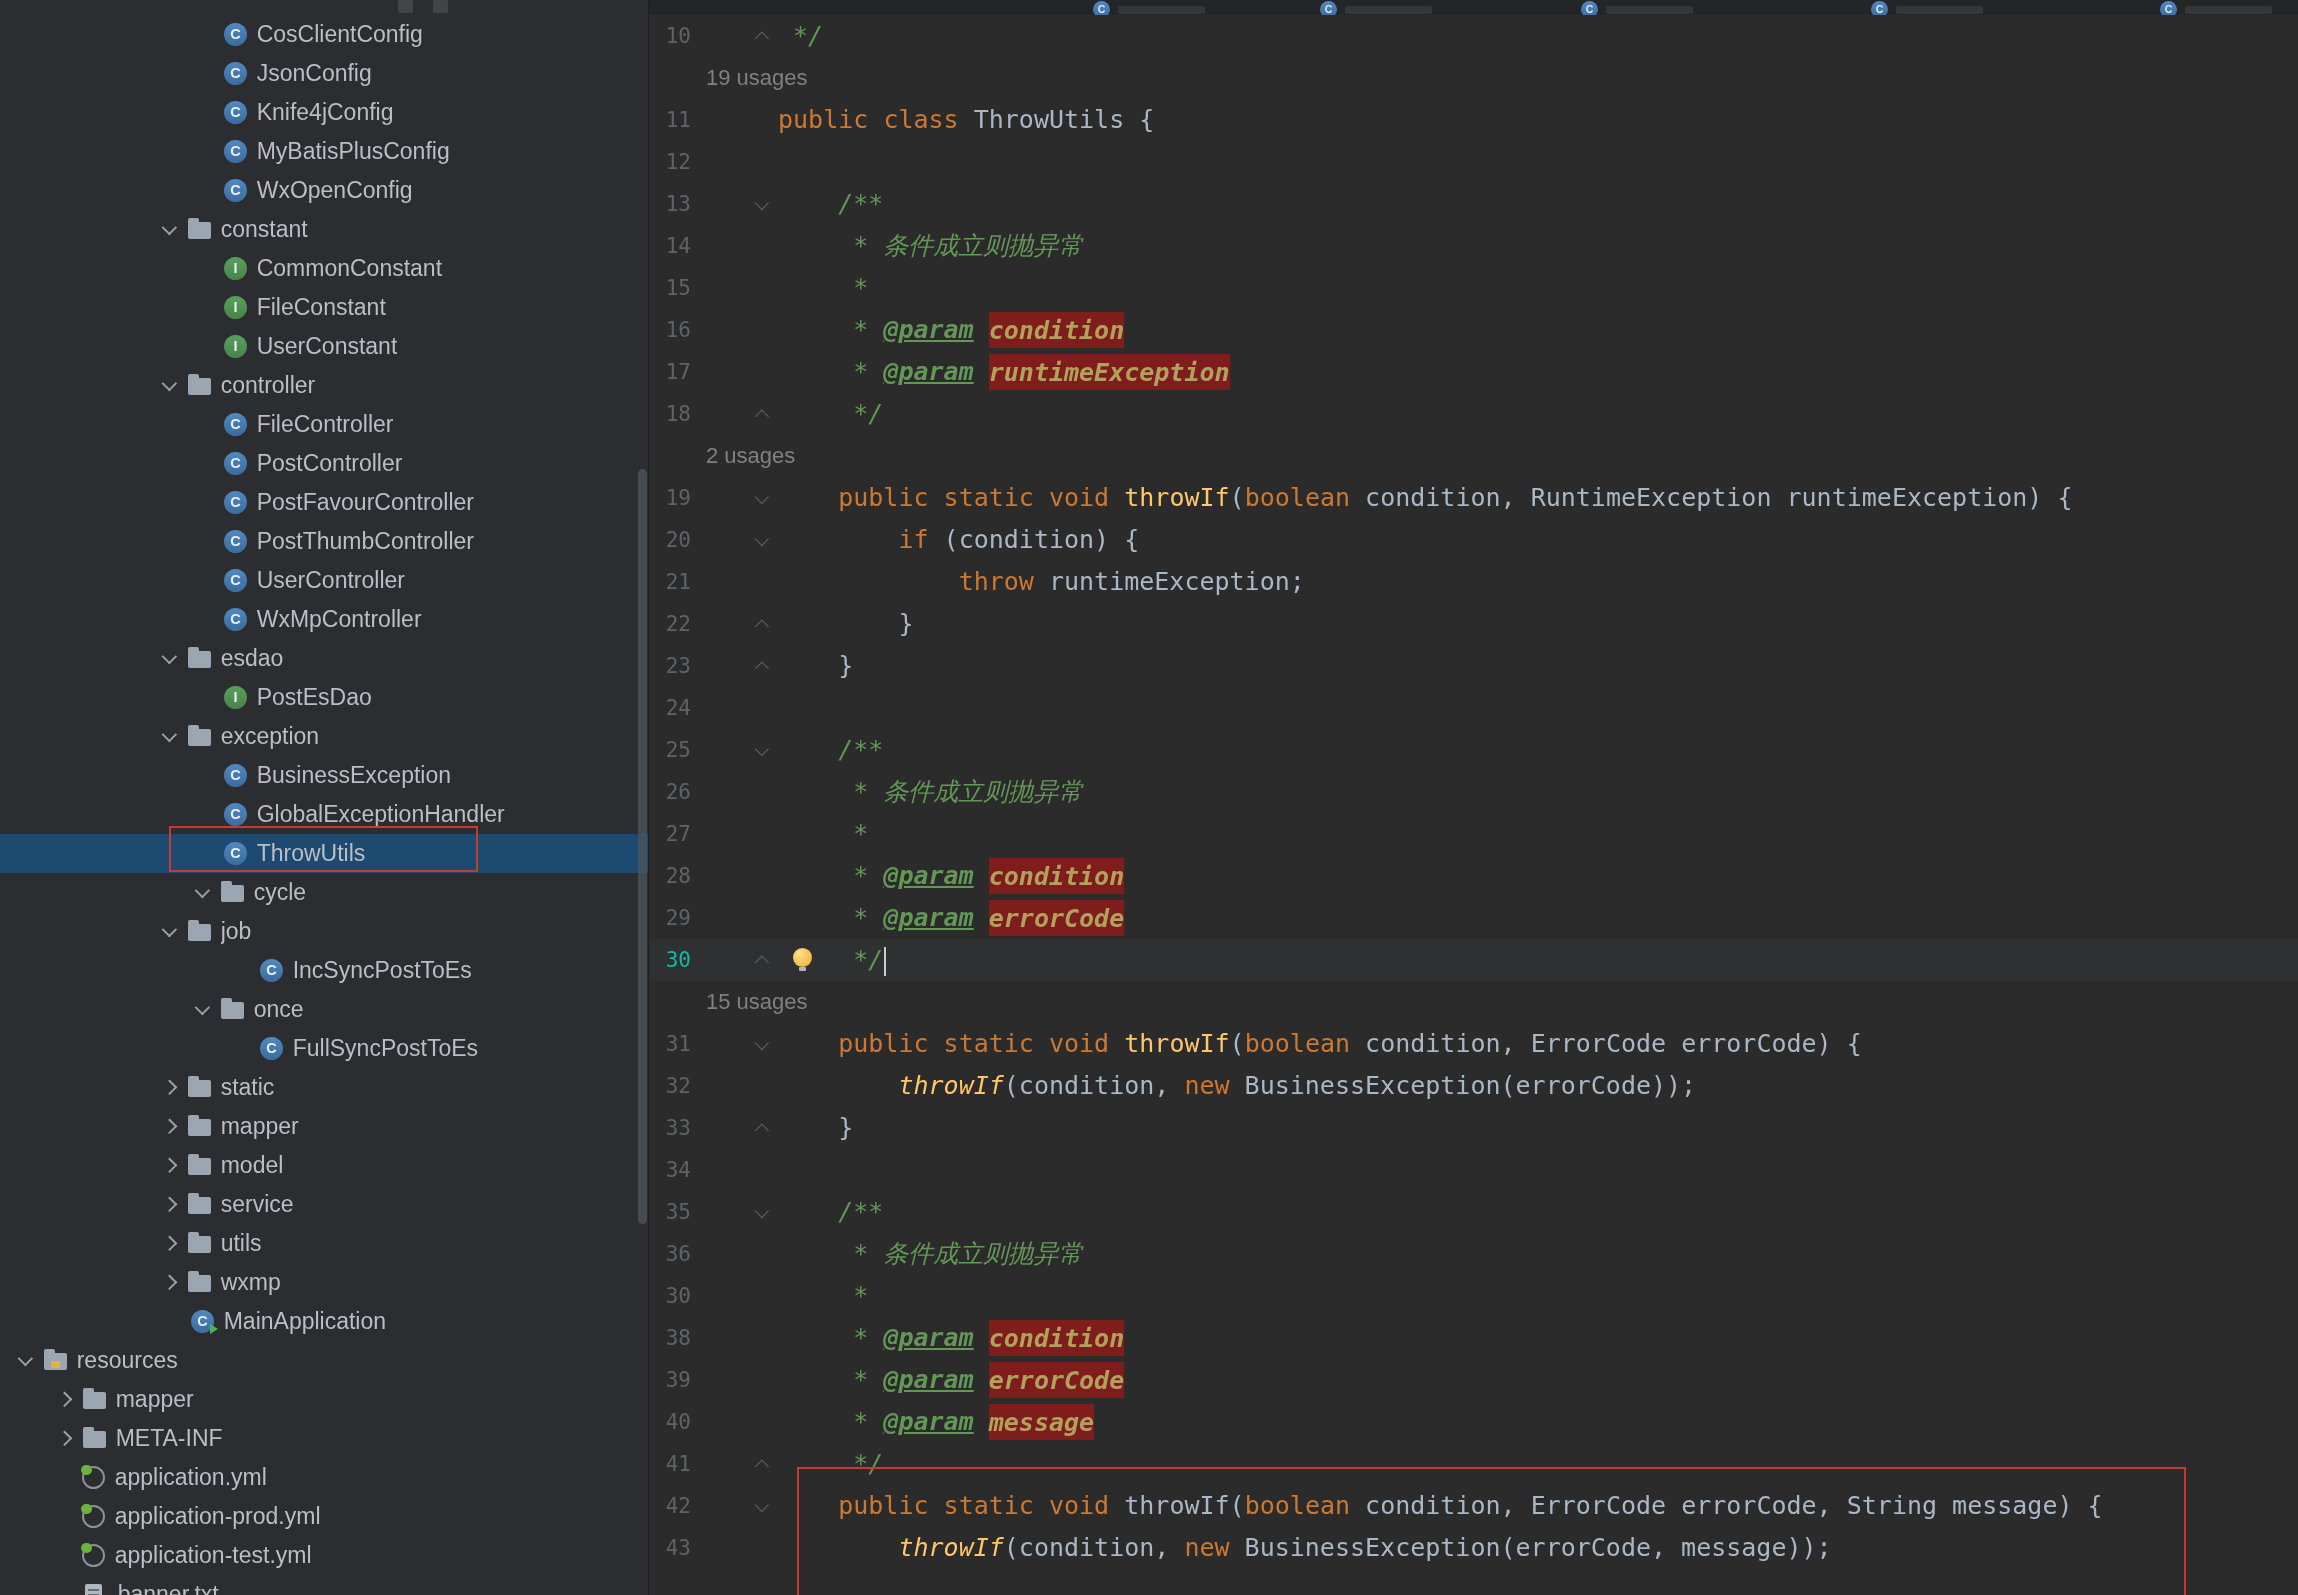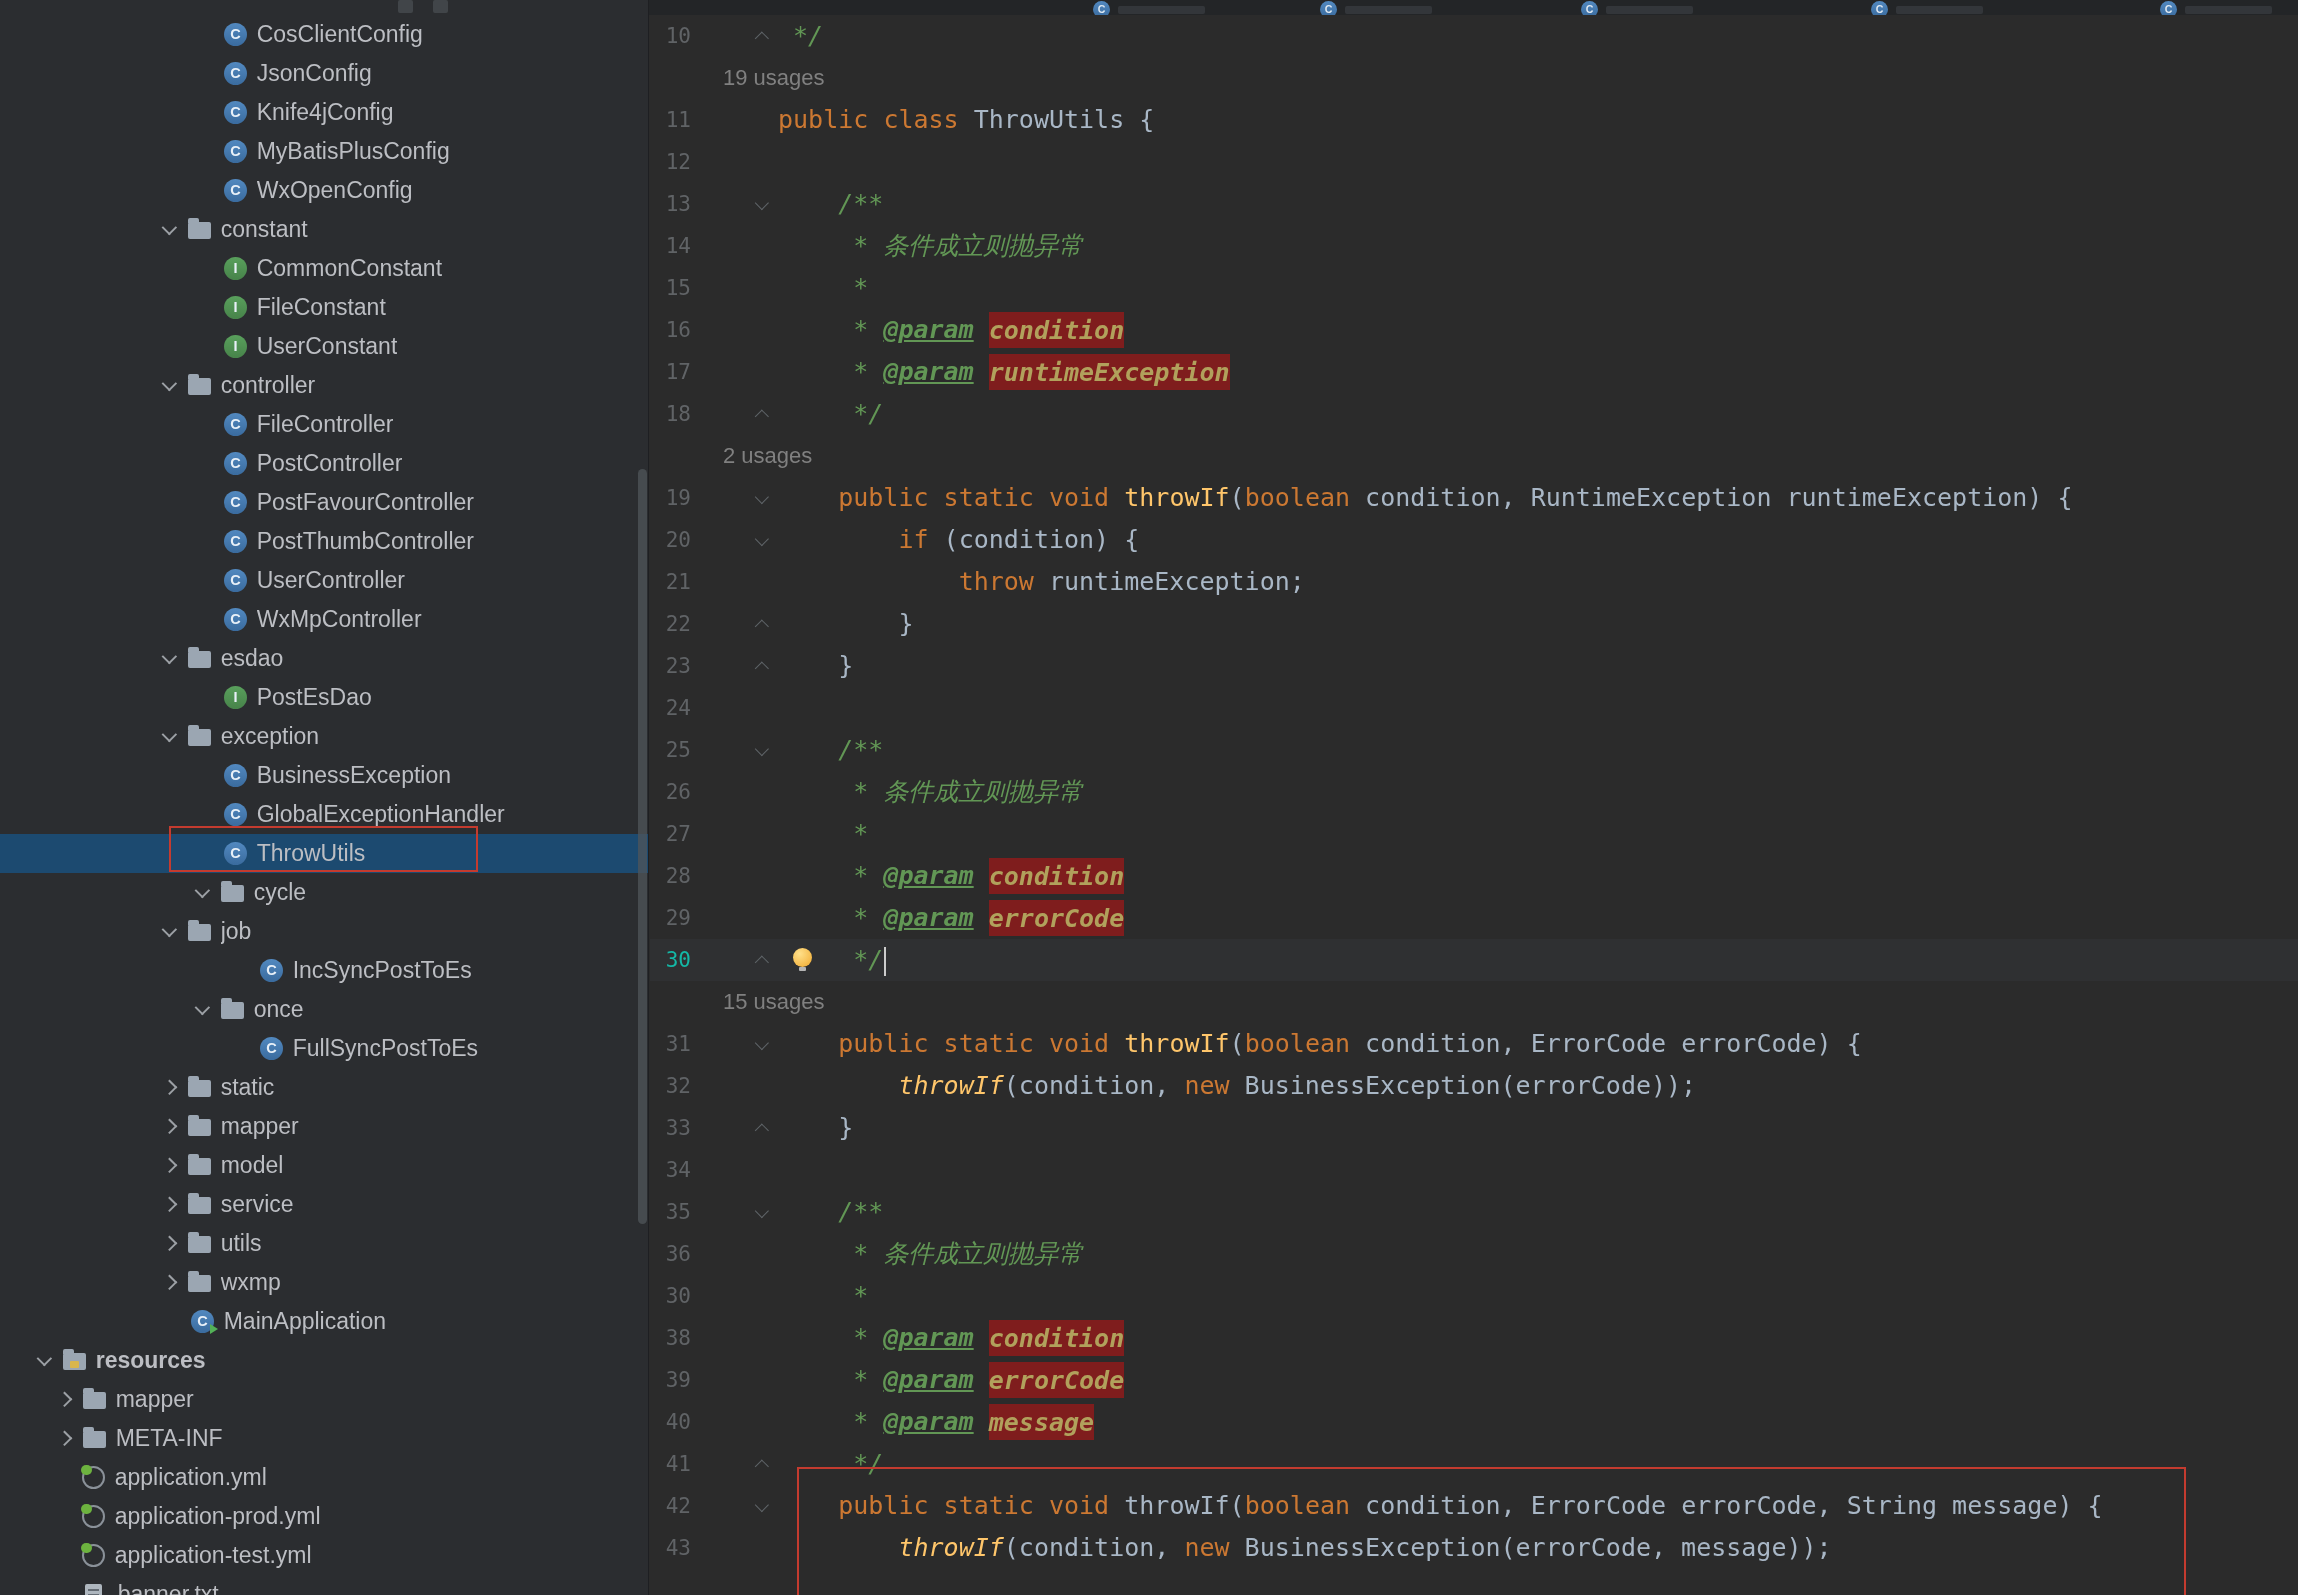--- a/index.html
+++ b/index.html
@@ -29,21 +29,21 @@
   .tree-panel {
     position:absolute; left:0; top:0; width:649px; height:1595px;
     background:#2B2D30; border-right:1px solid #1E1F22;
     padding-top:14.5px; box-sizing:border-box; overflow:hidden; z-index:2;
   }
   .trow {
     display:flex; align-items:center; height:39px; width:100%;
     box-sizing:border-box; color:#BCBEC3; font-size:23px; white-space:nowrap;
   }
   .trow.sel { background:#1C4A70; }
-  .lvl0 { padding-left:28px;font-weight:bold; }
+  .lvl0 { padding-left:9px; }
   .lvl1 { padding-left:48px; }
   .lvl2 { padding-left:82px; }
   .lvl3 { padding-left:153px; }
   .lvl4 { padding-left:191px; }
   .lvl5 { padding-left:224px; }
   .lvl6 { padding-left:186px; }
   .lvl7 { padding-left:260px; }
 
   .chev { width:35px; height:39px; position:relative; flex-shrink:0; }
   .chev::before {
@@ -107,21 +107,21 @@
   }
   .cline.current .lnum { color:#14b8a6; }
   .fold { position:absolute; left:106px; top:14.5px; width:13.5px; height:13.5px; }
   .fold::before {
     content:""; position:absolute; width:8.7px; height:8.7px;
     border-right:1.9px solid #5F6468; border-bottom:1.9px solid #5F6468;
   }
   .fold.start::before { left:1px; top:0;  transform:rotate(45deg); }
   .fold.end::before   { left:1px; top:3.9px; transform:rotate(-135deg); }
   .ctext { display:block; margin-left:128px; white-space:pre; }
-  .chint { display:block; margin-left:73px; color:#808080; font-family:"Liberation Sans",sans-serif; font-size:22px; line-height:42px; }
+  .chint { display:block; margin-left:56px; color:#808080; font-family:"Liberation Sans",sans-serif; font-size:22px; line-height:42px; }
 
   .kw   { color:#CC7832; }
   .pln  { color:#A9B7C6; }
   .cmt  { color:#629755; font-style:italic; }
   .tag  { color:#629755; font-style:italic; font-weight:bold; text-decoration:underline; }
   .phl  { color:#B1A15C; font-style:italic; background:#7f1d1d; padding:3.9px 0;font-weight:bold; }
   .mth  { color:#FFC66B; }
   .mthc { color:#FFC66B; font-style:italic; }
 
   .caret { display:inline-block; width:1.9px; height:29px; background:#CCCCCC; vertical-align:middle; margin-left:1px; }

